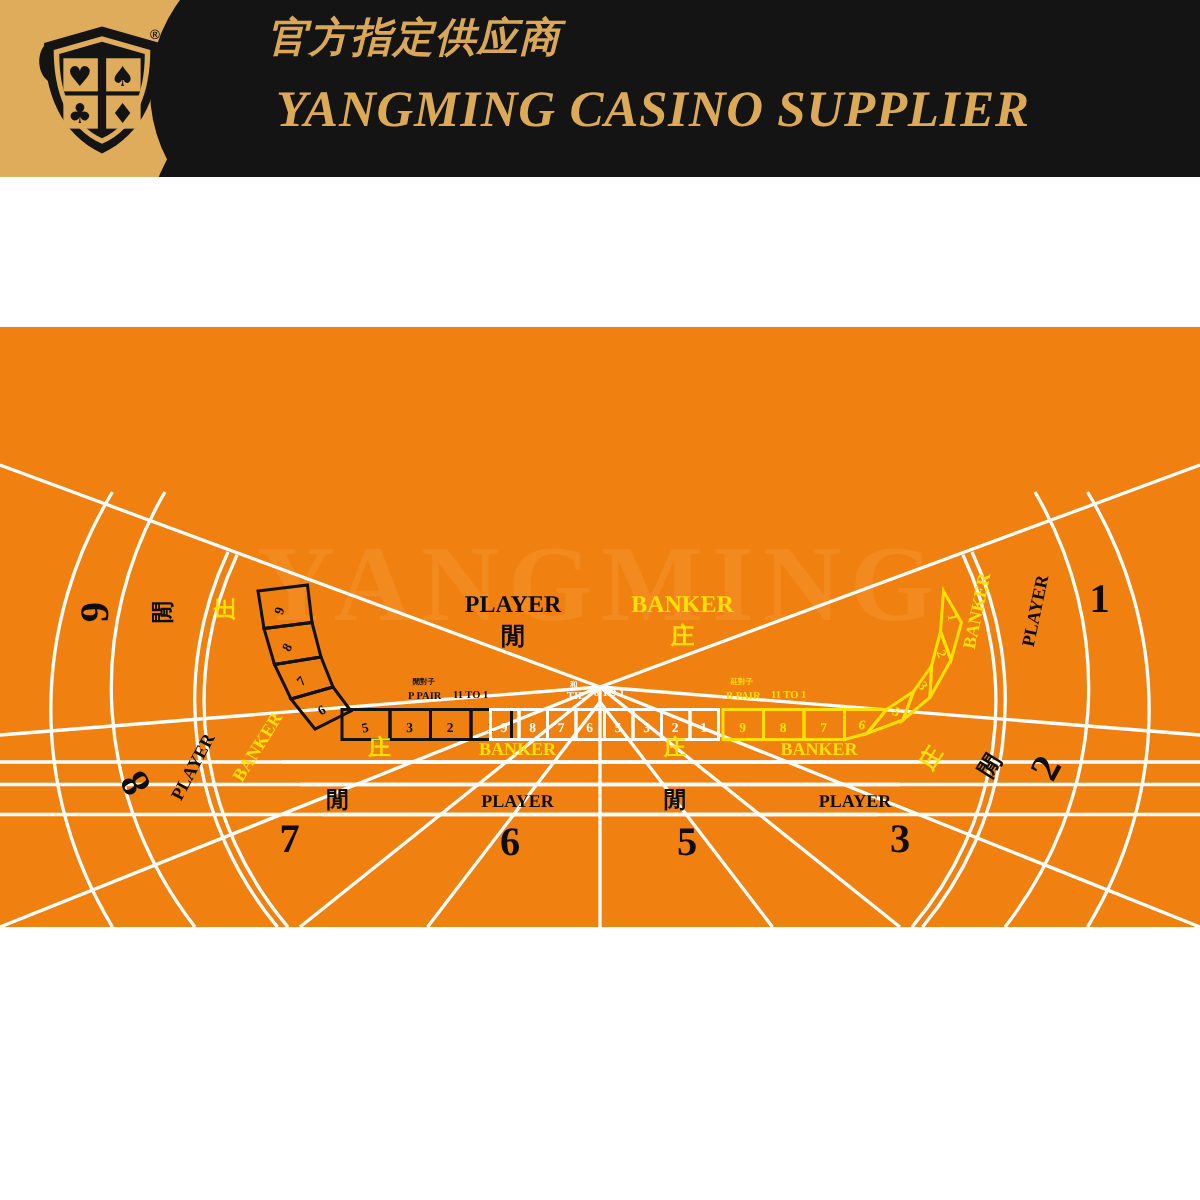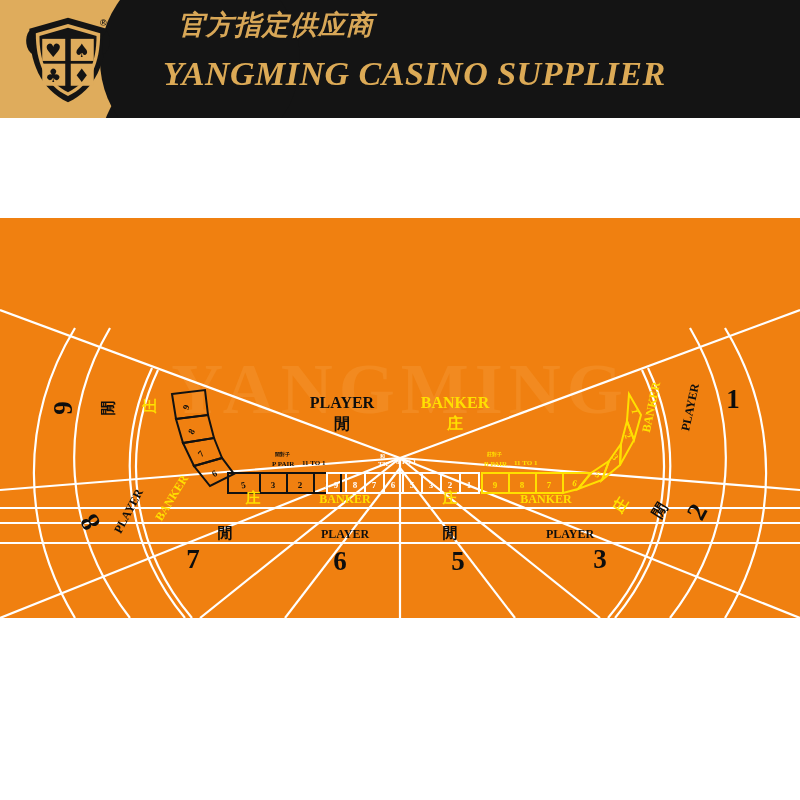--- a/index.html
+++ b/index.html
@@ -14,21 +14,21 @@
   #banner-gold:after{content:"";position:absolute;left:100px;top:-40px;
                width:200px;height:200px;border-radius:50%;background:#141414;}
   #banner-gold:before{content:"";position:absolute;left:100px;top:60px;
                width:180px;height:180px;border-radius:50%;background:#141414;}
   #logo{position:absolute;left:22px;top:14px;width:92px;height:92px;z-index:5;}
   #reg{position:absolute;left:100px;top:18px;color:#141414;font-size:9px;
        font-weight:bold;z-index:6;}
   #banner-cn{position:absolute;left:178px;top:7px;font-size:27px;
              color:#d8a757;font-weight:bold;font-style:italic;
              letter-spacing:1px;font-family:"DejaVu Sans",sans-serif;}
-  #banner-en{position:absolute;left:163px;top:55px;font-size:34px;
+  #banner-en{position:absolute;left:184px;top:55px;font-size:34px;
              color:#dcaa56;font-weight:bold;font-style:italic;
              letter-spacing:0.5px;font-family:"Liberation Serif",serif;
              white-space:nowrap;}
 
   
   #table-wrap{position:absolute;left:0;top:218px;width:800px;height:400px;}
   #felt{position:absolute;left:0;top:0;width:800px;height:400px;
         background:#f08010;}
   svg#layout{position:absolute;left:0;top:0;}
 

